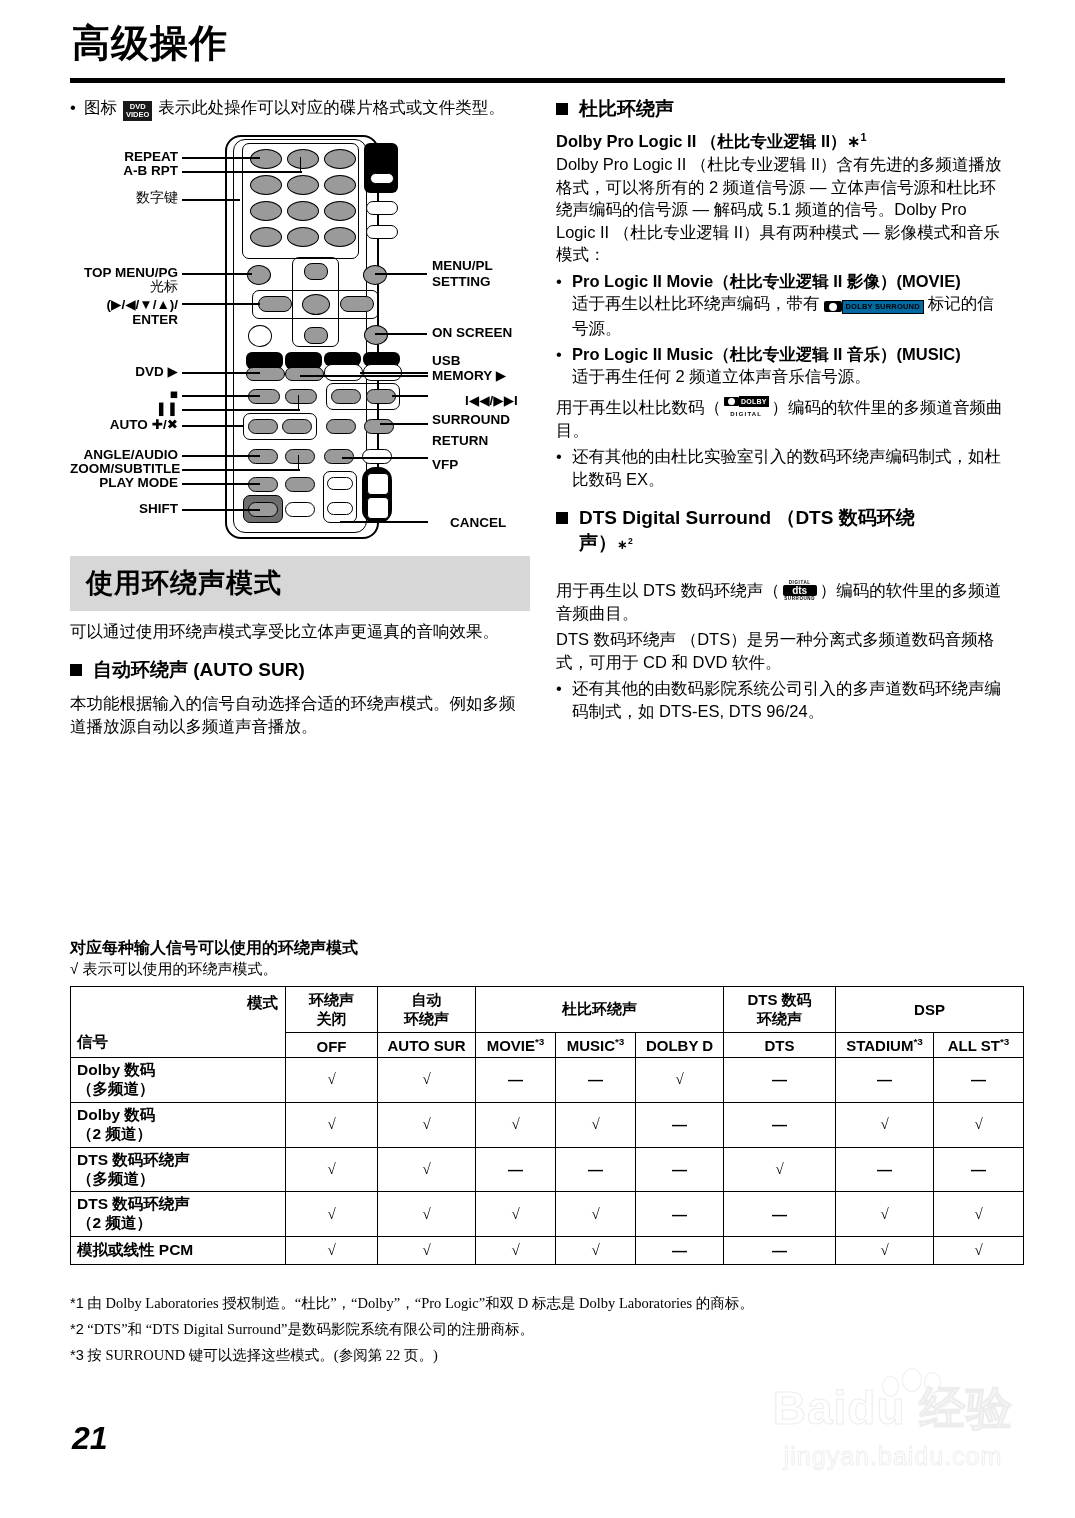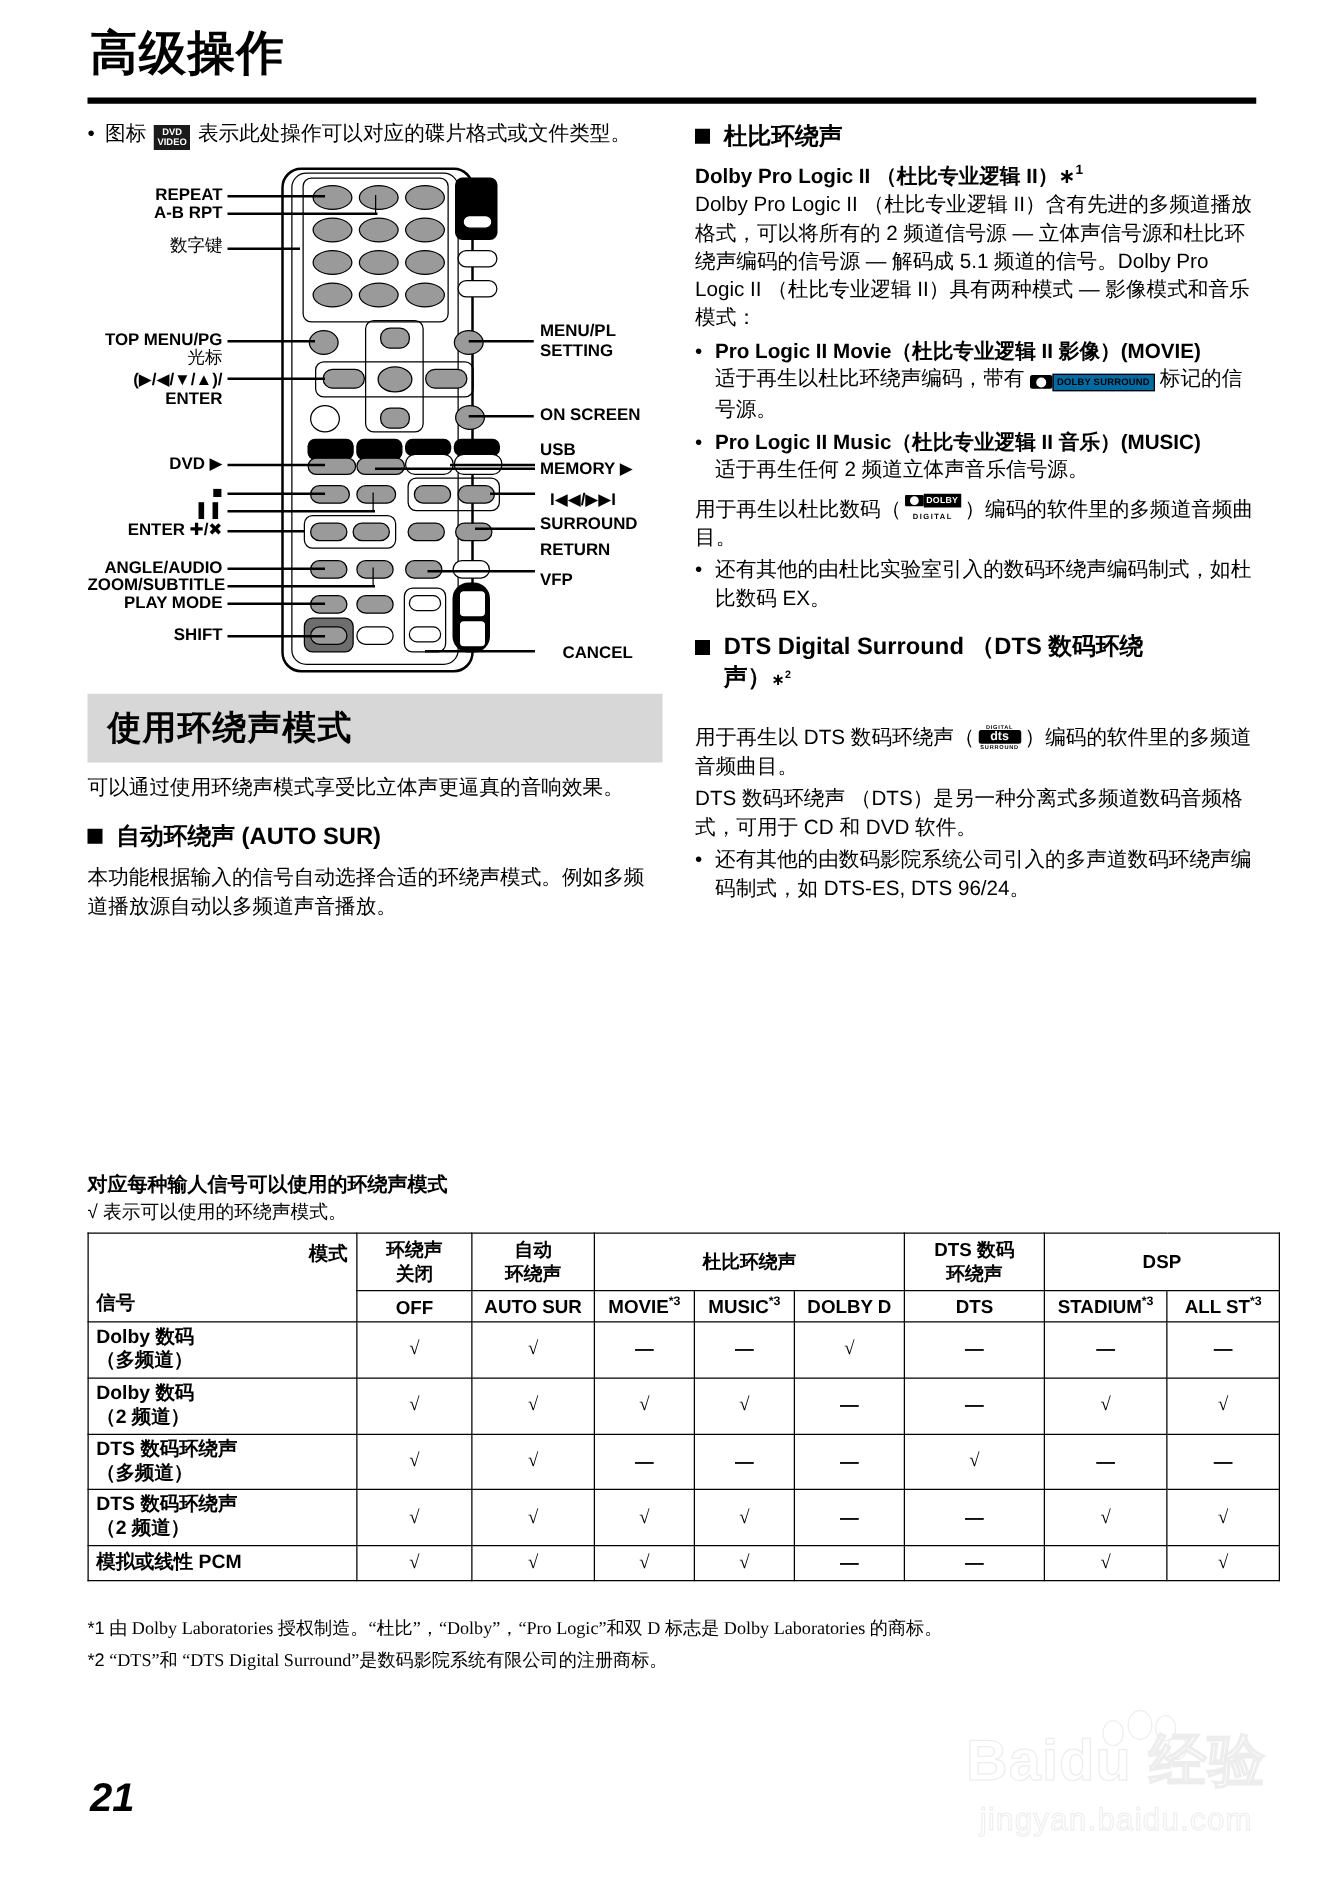--- a/index.html
+++ b/index.html
@@ -240,32 +240,32 @@
       <div class="lbl r" style="left:0;top:22px;width:108px;">REPEAT</div>
       <div class="lbl r" style="left:0;top:36px;width:108px;">A-B RPT</div>
       <div class="lbl r n" style="left:0;top:63px;width:108px;">数字键</div>
       <div class="lbl r" style="left:0;top:138px;width:108px;">TOP MENU/PG</div>
       <div class="lbl r n" style="left:0;top:152px;width:108px;">光标</div>
       <div class="lbl r" style="left:0;top:170px;width:108px;">(▶/◀/▼/▲)/</div>
       <div class="lbl r" style="left:0;top:185px;width:108px;">ENTER</div>
       <div class="lbl r" style="left:0;top:237px;width:108px;">DVD ▶</div>
       <div class="lbl r" style="left:0;top:260px;width:108px;">■</div>
       <div class="lbl r" style="left:0;top:274px;width:108px;">❚❚</div>
-      <div class="lbl r" style="left:0;top:290px;width:108px;">ENTER ✚/✖</div>
+      <div class="lbl r" style="left:0;top:290px;width:108px;">AUTO ✚/✖</div>
       <div class="lbl r" style="left:0;top:320px;width:108px;">ANGLE/AUDIO</div>
       <div class="lbl r" style="left:0;top:334px;width:108px;">ZOOM/SUBTITLE</div>
       <div class="lbl r" style="left:0;top:348px;width:108px;">PLAY MODE</div>
       <div class="lbl r" style="left:0;top:374px;width:108px;">SHIFT</div>
 
       <div class="lbl" style="left:362px;top:131px;">MENU/PL</div>
       <div class="lbl" style="left:362px;top:147px;">SETTING</div>
       <div class="lbl" style="left:362px;top:198px;">ON SCREEN</div>
       <div class="lbl" style="left:362px;top:226px;">USB</div>
       <div class="lbl" style="left:362px;top:241px;">MEMORY ▶</div>
-      <div class="lbl" style="left:354px;top:266px;padding-left:16px;">I◀◀/▶▶I</div>
+      <div class="lbl" style="left:379px;top:266px;padding-left:16px;">I◀◀/▶▶I</div>
       <div class="lbl" style="left:362px;top:285px;">SURROUND</div>
       <div class="lbl" style="left:362px;top:306px;">RETURN</div>
       <div class="lbl" style="left:362px;top:330px;">VFP</div>
       <div class="lbl" style="left:380px;top:388px;">CANCEL</div>
     </div>
 
     <div class="band">使用环绕声模式</div>
     <div class="para">可以通过使用环绕声模式享受比立体声更逼真的音响效果。</div>
 
     <div class="sq-head">
@@ -475,20 +475,24 @@
   </table>
 
   <div class="fn" style="top:1294px;">
     <span class="sans">*1</span>
     <span>由 Dolby Laboratories 授权制造。“杜比”，“Dolby”，“Pro Logic”和双 D 标志是 Dolby Laboratories 的商标。</span>
   </div>
   <div class="fn" style="top:1320px;">
     <span class="sans">*2</span>
     <span>“DTS”和 “DTS Digital Surround”是数码影院系统有限公司的注册商标。</span>
   </div>
+  <div class="fn" style="top:1346px;">
+    <span class="sans">*3</span>
+    <span>按 SURROUND 键可以选择这些模式。(参阅第 22 页。)</span>
+  </div>
 
   <div class="pgnum">21</div>
 
   <div class="paw">
     <div style="left:24px;top:0;width:18px;height:22px;"></div>
     <div style="left:46px;top:4px;width:15px;height:19px;"></div>
     <div style="left:4px;top:8px;width:15px;height:19px;"></div>
     <div style="left:56px;top:20px;width:14px;height:18px;"></div>
   </div>
   <div class="wm">

